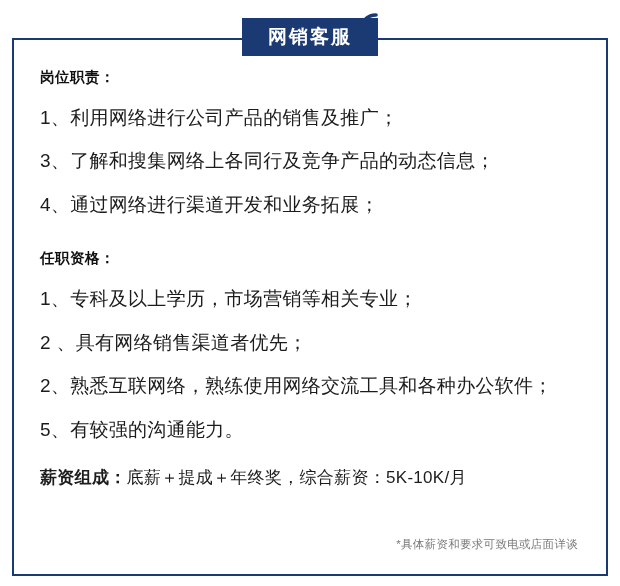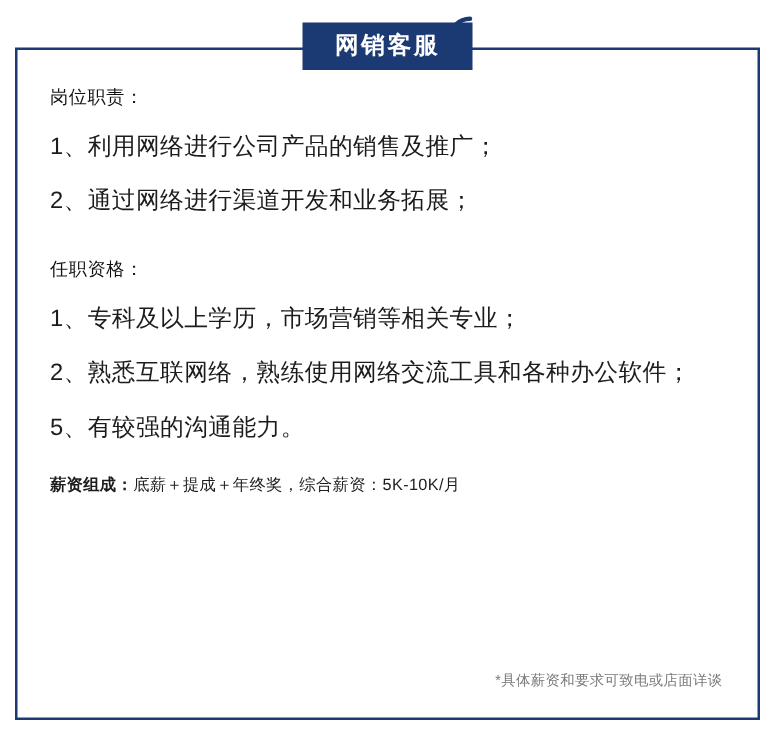--- a/index.html
+++ b/index.html
@@ -66,40 +66,40 @@
     padding: 28px 26px 10px 26px;
   }
 
   .content {
     position: relative;
     height: 100%;
   }
 
   .section-title {
     font-size: 14.5px;
-    font-weight: normal;
+    font-weight: bold;
     color: #111111;
     margin: 0 0 16px 0;
     letter-spacing: 0.5px;
   }
 
   .item {
     font-size: 19px;
     color: #1c1c1c;
     line-height: 1.55;
     margin: 0 0 14px 0;
     letter-spacing: 0.3px;
   }
 
   .block-gap {
     height: 16px;
   }
 
   .salary {
-    font-size: 13px;
+    font-size: 17px;
     color: #1c1c1c;
     margin-top: 22px;
     letter-spacing: 0.3px;
   }
   .salary b {
     font-weight: bold;
   }
 
   .footnote {
     position: absolute;
@@ -115,27 +115,29 @@
 <body>
 
 <div class="page">
 
   <div class="frame">
     <div class="content">
 
       <div class="section-title">岗位职责：</div>
 
       <p class="item">1、利用网络进行公司产品的销售及推广；</p>
-      <p class="item">2、通过网络进行渠道开发和业务拓展；</p>
+      <p class="item">3、了解和搜集网络上各同行及竞争产品的动态信息；</p>
+      <p class="item">4、通过网络进行渠道开发和业务拓展；</p>
 
       <div class="block-gap"></div>
 
       <div class="section-title">任职资格：</div>
 
       <p class="item">1、专科及以上学历，市场营销等相关专业；</p>
+      <p class="item">2 、具有网络销售渠道者优先；</p>
       <p class="item">2、熟悉互联网络，熟练使用网络交流工具和各种办公软件；</p>
       <p class="item">5、有较强的沟通能力。</p>
 
       <div class="salary">
         <b>薪资组成：</b><span>底薪＋提成＋年终奖，综合薪资：5K-10K/月</span>
       </div>
 
       <div class="footnote">*具体薪资和要求可致电或店面详谈</div>
 
     </div>

